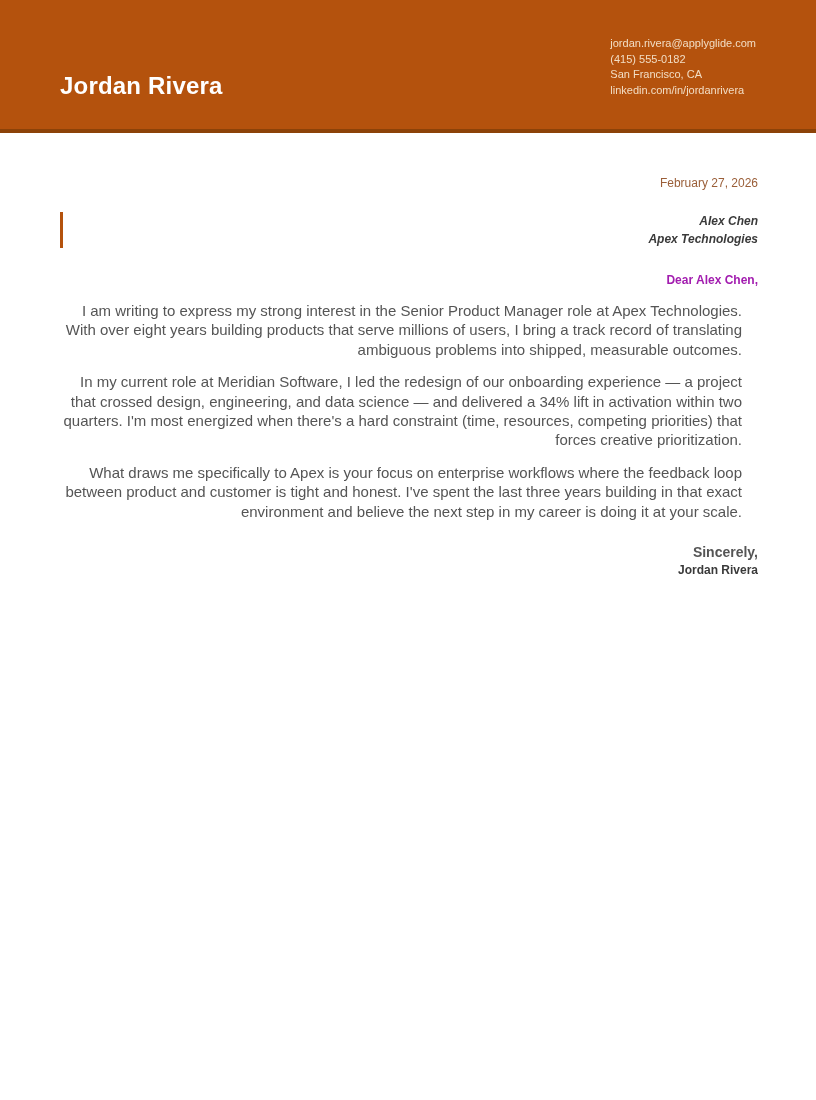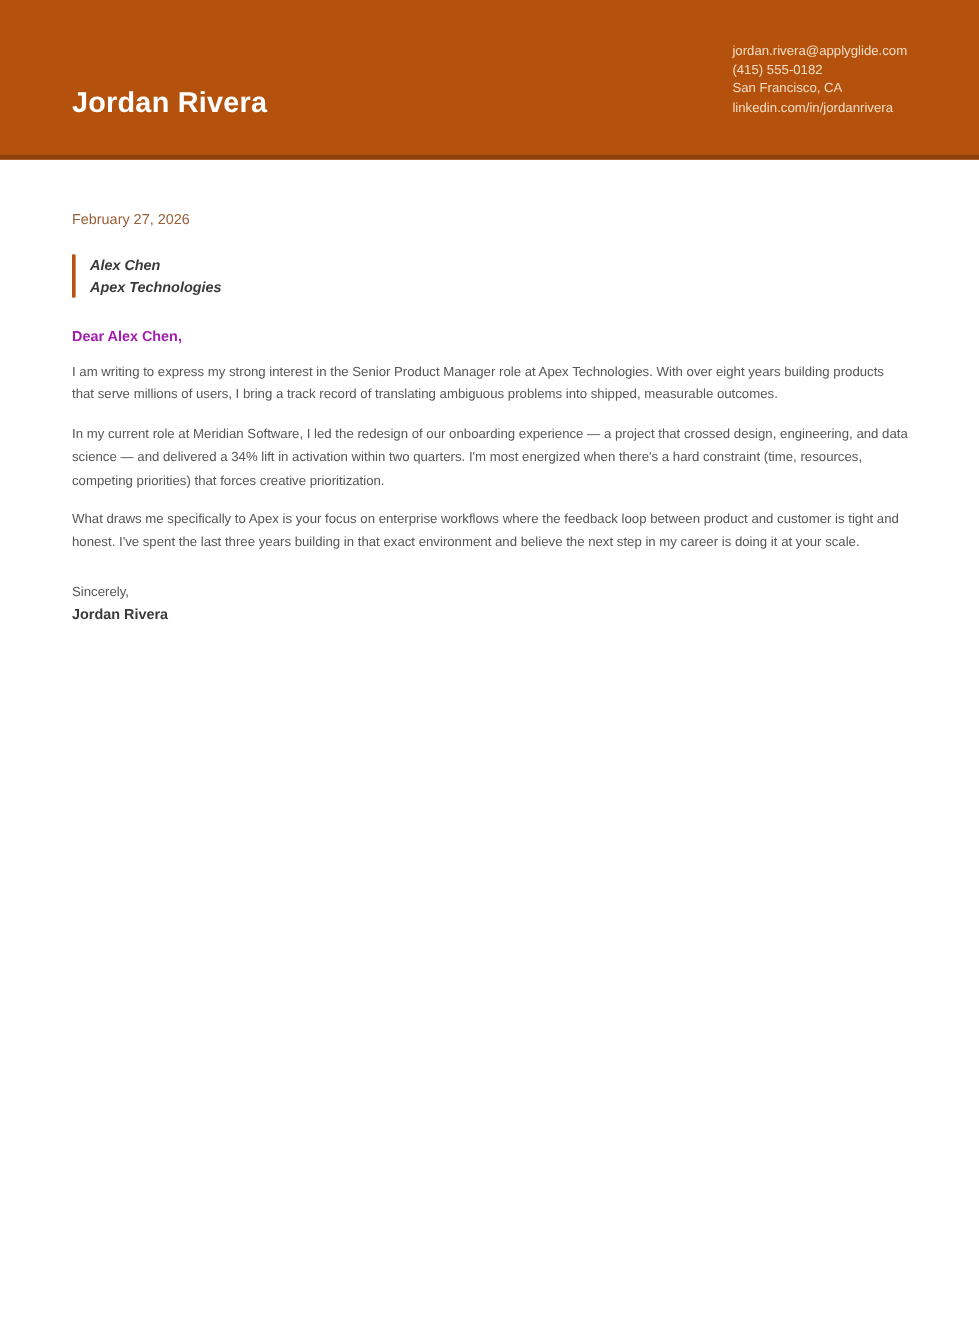--- a/index.html
+++ b/index.html
@@ -30,21 +30,21 @@
     letter-spacing: 0.2px;
   }
   .contact {
     text-align: left;
     font-size: 11px;
     line-height: 15.5px;
     color: #f2ddc4;
   }
 
   
-  main { padding: 44px 58px 0 58px; }
+  main { padding: 44px 58px 0 58px; text-align: right; }
 
   .letter-date {
     font-size: 12px;
     line-height: 13px;
     color: #9a5e38;
     margin: 0 0 22px 2px;
   }
 
   .recipient {
     border-left: 3px solid #b4520d;
@@ -60,32 +60,33 @@
 
   .salutation {
     margin: 0 0 13px 2px;
     font-size: 12px;
     line-height: 16px;
     font-weight: bold;
     color: #a21caf;
   }
 
   .body-para {
-    margin: 0 0 13px 2px;
-    font-size: 11px;
+    margin: 0 16px 13px 2px;
+    font-size: 15px;
     line-height: 19.4px;
     color: #555555;
   }
 
   .signature { margin: 22px 0 0 2px; }
   .signature .closing {
     margin: 0;
-    font-size: 11px;
+    font-size: 14px;
     line-height: 18px;
     color: #555555;
+    font-weight: bold;
   }
   .signature .sig-name {
     margin: 0;
     font-size: 12px;
     line-height: 18px;
     font-weight: bold;
     color: #3a3a3a;
   }
 </style>
 </head>

